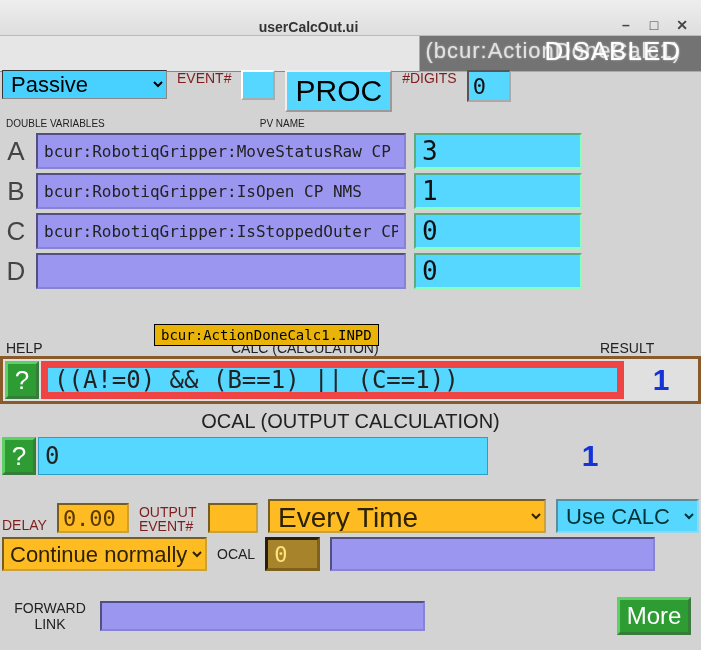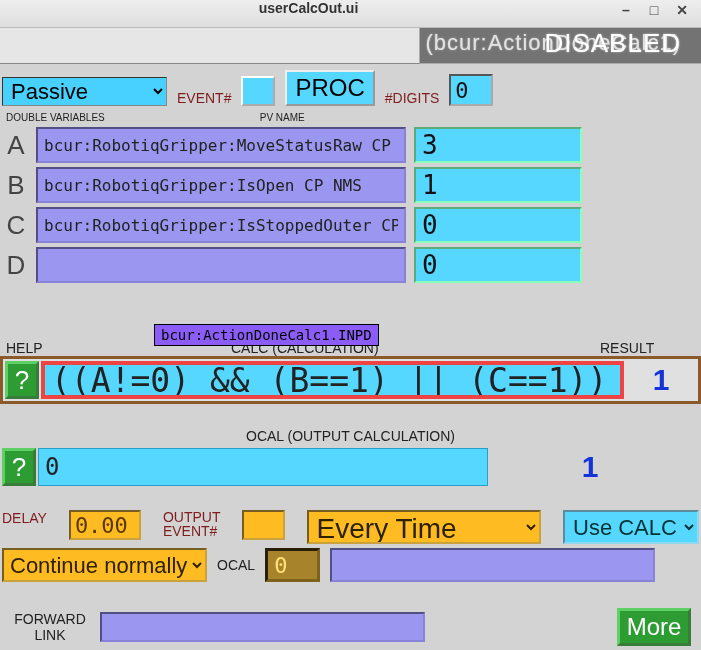--- a/index.html
+++ b/index.html
@@ -4,100 +4,100 @@
 <style>
 *{box-sizing:border-box;margin:0;padding:0;font-family:Arial,"Liberation Sans",sans-serif}
 body{
   width:701px;height:650px;
   background:#d3d3d3;
   position:relative;
   overflow:hidden;
 }
 
 .titlebar{
-  height:28px;
+  height:36px;
   background:linear-gradient(#eee,#dedede);
-  display:flex;align-items:flex-start;padding:0 8px;
+  display:flex;align-items:flex-end;padding:0 8px;
   border-bottom:1px solid #bbb;
 }
 .titlebar .title{flex:1;text-align:center;font-weight:bold;color:#333;font-size:14px}
 .winbtn{
   width:22px;height:20px;margin-left:6px;font-weight:bold;
   background:none;border:none;color:#444;cursor:pointer;font-size:14px
 }
 
 .headerbar{height:36px;position:relative;border-bottom:1px solid #aaa;background:#737373}
 .hbar-inner{position:absolute;left:0;top:0;height:36px;width:420px;background:#e6e6e6;border-right:1px solid #aaa;border-bottom:1px solid #888}
 .overlay-disabled{
   position:absolute;right:10px;top:0;color:#fff;font-size:26px;
   font-weight:500;padding:0 10px;letter-spacing:1px;
   text-shadow:0 0 2px #ccc;
 }
 
 .content{position:absolute;left:0;top:64px;width:701px;height:586px}
-.row1{display:flex;align-items:flex-end;padding:6px 4px 0 2px;gap:10px}
+.row1{display:flex;align-items:flex-start;padding:6px 4px 0 2px;gap:10px}
 .scan-select{
   width:165px;background:#48d1ff;color:#000;font-size:22px;padding:0 4px;
   border:1px inset #888;
 }
 .label{font-size:14px;color:#7f1d1d}
 .eventbox{
   width:34px;height:30px;background:#56d7ff;
   border:2px outset #fff;display:inline-block
 }
 .proc-btn{
-  background:#56d7ff;color:#000;font-size:24px;padding:2px 8px;
+  background:#56d7ff;color:#000;font-size:30px;padding:2px 8px;
   border:2px outset #eee;cursor:pointer
 }
 .ndigits{width:44px;height:32px;background:#56d7ff;color:#111;font-size:22px;
   border:2px inset #aaa;padding:0 4px;font-family:monospace}
 .sec-header{display:flex;gap:155px;padding:6px 4px 2px 6px;font-size:10px;color:#222}
 .varrow{display:flex;align-items:center;padding:2px 4px;gap:8px}
 .varrow .vlabel{width:24px;font-size:26px;color:#444;text-align:center}
 .pvname{
   width:370px;height:36px;background:#9b97f0;color:#222;
   border:2px inset #8883d6;font-family:"DejaVu Sans Mono","Courier New",monospace;
   font-size:16px;padding:4px 6px
 }
 .valbox{
   width:168px;height:36px;background:#56d7ff;color:#111;
   border:2px inset #8fb;font-family:"DejaVu Sans Mono",monospace;
   font-size:26px;padding:0 6px;line-height:32px
 }
 
 .tooltip{
   position:absolute;left:154px;top:260px;
-  background:#8b5cf6;border:1px solid #000;padding:2px 6px;
+  background:#eab308;border:1px solid #000;padding:2px 6px;
   font-family:monospace;font-size:14px;color:#000;z-index:50
 }
 
 .calc-band{position:absolute;left:0;top:276px;width:701px}
 .calc-header{display:flex;font-size:14px;color:#222;padding:0 6px}
 .calc-header .h1{width:225px}
 .calc-header .h2{flex:1}
 .calc-header .h3{width:95px;text-align:left}
 .calc-row{display:flex;align-items:center;border:3px solid #8b5a2b;background:#e0e0e0;
   padding:2px;gap:2px}
 .help-btn{
   width:34px;height:38px;background:#2d9d33;color:#fff;font-size:26px;
   border:3px outset #5fd065;cursor:pointer
 }
 .calc-input{
   flex:1;height:38px;background:#56d7ff;
-  border:4px solid #ef4444;font-family:"DejaVu Sans Mono",monospace;
-  font-size:33px;padding:0 6px;color:#222
+  border:7px solid #ef4444;font-family:"DejaVu Sans Mono",monospace;
+  font-size:24px;padding:0 6px;color:#222
 }
 .result{width:70px;text-align:center;font-size:30px;font-weight:bold;color:#1433d8}
 
-.ocal-title{width:701px;text-align:center;font-size:14px;color:#222;margin-top:24px}
+.ocal-title{width:701px;text-align:center;font-size:20px;color:#222;margin-top:6px}
 .ocal-row{display:flex;align-items:center;padding:2px;margin-top:2px;gap:2px}
 .ocal-input{width:450px;height:38px;background:#56d7ff;border:1px solid #29a0c8;
   font-family:monospace;font-size:24px;padding:0 6px;color:#222}
 
-.delay-row{display:flex;align-items:flex-start;gap:22px;margin-top:22px;padding:0 2px}
+.delay-row{display:flex;align-items:flex-end;gap:10px;margin-top:22px;padding:0 2px}
 .delay-box{width:72px;height:30px;background:#ffbc22;border:2px inset #caa23d;
   font-family:"DejaVu Sans Mono",monospace;font-size:22px;color:#5a3900;padding:0 4px}
 .outev{width:50px;height:30px;background:#ffbc22;border:2px inset #caa23d;display:inline-block}
 .oopt-select{
   width:280px;height:34px;background:#ffbc22;border:2px inset #caa23d;
   font-size:28px;padding:0 4px;color:#2c2100
 }
 .dopt-select{
   width:144px;height:34px;background:#56d7ff;border:2px inset #8ed8f0;
   font-size:22px;padding:0 4px;color:#033

